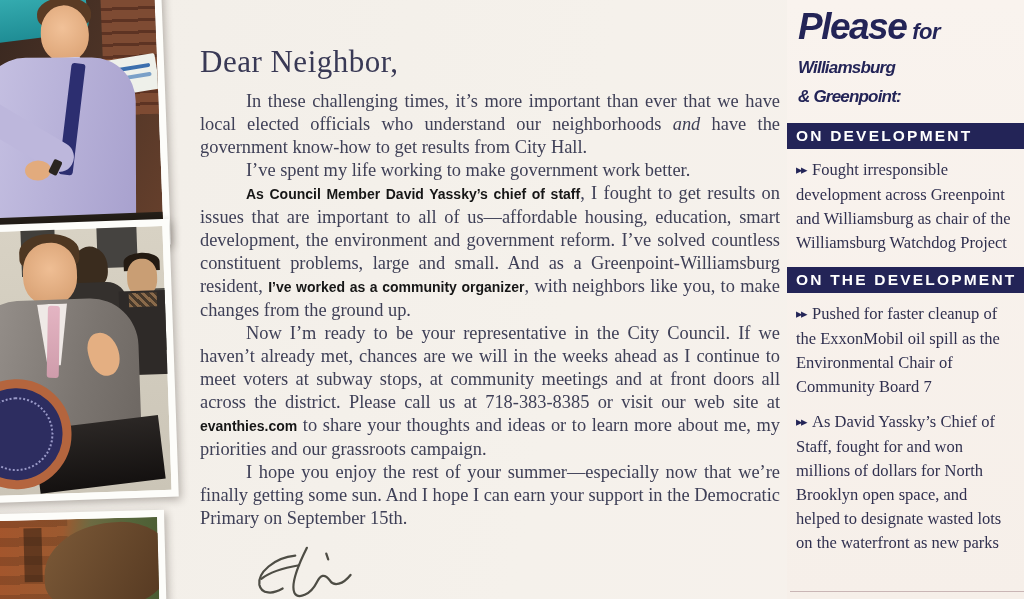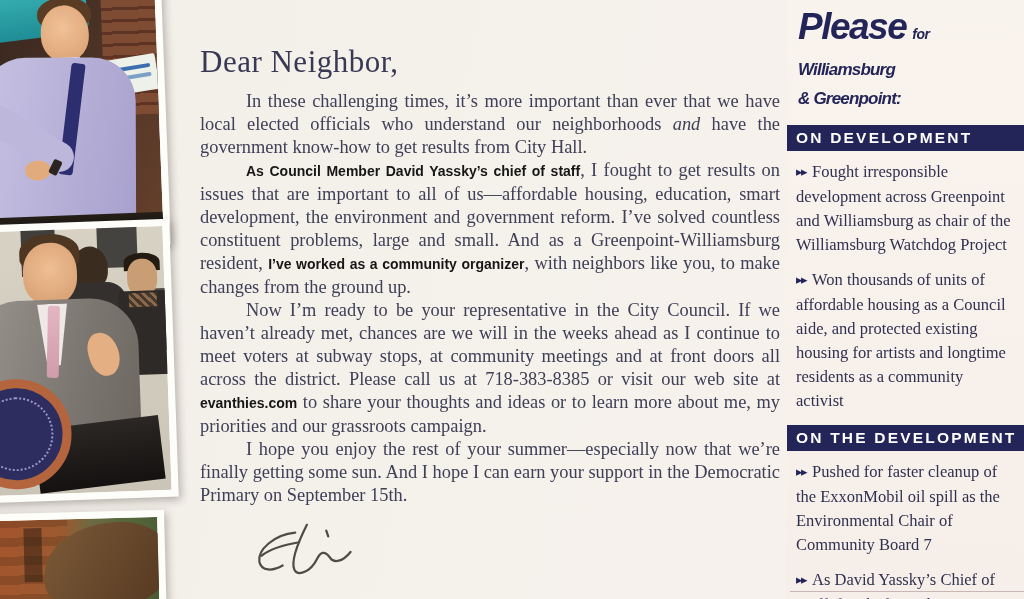--- a/index.html
+++ b/index.html
@@ -94,21 +94,21 @@
            font-size:14px;}
   .em{font-style:italic;}
   .sig{margin:12px 0 0 44px;width:120px;height:66px;}
   .sig svg{display:block;}
 
   
   .sidebar{position:absolute;left:787px;top:0;width:237px;height:599px;
            background:linear-gradient(#f9f3ee,#f6efe9);}
   .sb-title{margin:6px 8px 0 11px;color:#232457;font-style:italic;font-weight:bold;}
   .sb-t1{font-size:37px;line-height:42px;letter-spacing:-1.5px;}
-  .sb-t1 .for{font-size:14px;letter-spacing:-.5px;margin-left:6px;}
+  .sb-t1 .for{font-size:22px;letter-spacing:-.5px;margin-left:6px;}
   .sb-t2{font-size:17px;line-height:29px;letter-spacing:-.8px;}
   .sb-bar{margin-top:12px;background:#232457;color:#fff;font-weight:bold;
            font-size:15.5px;line-height:16px;letter-spacing:2.2px;
            padding:5px 2px 5px 9px;white-space:nowrap;}
   .sb-list{padding:9px 10px 0 9px;}
   .sb-item{margin:0 0 11px 0;font-family:"Liberation Serif",serif;font-size:16.5px;
            line-height:24px;color:#30304f;}
   .glyph{color:#232457;font-size:13px;letter-spacing:-1.5px;margin-right:6px;
            position:relative;top:-1px;font-family:"DejaVu Sans",sans-serif;}
   .sb-rule{position:absolute;left:3px;right:0;bottom:7px;border-top:1.5px solid #c9b5b5;}
@@ -169,20 +169,23 @@
     </div>
   </div>
 
   <div class="letter">
     <h1 class="salutation">Dear Neighbor,</h1>
 
     <p>
       <span>In these challenging times, it’s more important than ever that we have local elected officials who understand our neighborhoods </span><span class="em">and</span><span> have the government know-how to get results from City Hall.</span>
     </p>
 
+    <p>
+      <span>I’ve spent my life working to make government work better.</span>
+    </p>
 
     <p>
       <span class="bld">As Council Member David Yassky’s chief of staff</span><span>, I fought to get results on issues that are important to all of us—affordable housing, education, smart development, the environment and government reform. I’ve solved countless constituent problems, large and small. And as a Greenpoint-Williamsburg resident, </span><span class="bld">I’ve worked as a community organizer</span><span>, with neighbors like you, to make changes from the ground up.</span>
     </p>
 
     <p>
       <span>Now I’m ready to be your representative in the City Council. If we haven’t already met, chances are we will in the weeks ahead as I continue to meet voters at subway stops, at community meetings and at front doors all across the district. Please call us at </span><span>718-383-8385</span><span> or visit our web site at </span><span class="bld">evanthies.com</span><span> to share your thoughts and ideas or to learn more about me, my priorities and our grassroots campaign.</span>
     </p>
 
     <p>
@@ -203,23 +206,20 @@
     <div class="sb-title">
       <div class="sb-t1"><span>Please</span><span class="for">for</span></div>
       <div class="sb-t2">Williamsburg</div>
       <div class="sb-t2">&amp; Greenpoint:</div>
     </div>
 
     <div class="sb-bar">ON DEVELOPMENT</div>
     <div class="sb-list">
       <p class="sb-item">
         <span class="glyph">▸▸</span><span>Fought irresponsible development across Greenpoint and Williamsburg as chair of the Williamsburg Watchdog Project</span>
-      </p>
-      <p class="sb-item">
-        <span class="glyph">▸▸</span><span>Won thousands of units of affordable housing as a Council aide, and protected existing housing for artists and longtime residents as a community activist</span>
       </p>
     </div>
 
     <div class="sb-bar">ON THE DEVELOPMENT</div>
     <div class="sb-list">
       <p class="sb-item">
         <span class="glyph">▸▸</span><span>Pushed for faster cleanup of the ExxonMobil oil spill as the Environmental Chair of Community Board 7</span>
       </p>
       <p class="sb-item">
         <span class="glyph">▸▸</span><span>As David Yassky’s Chief of Staff, fought for and won millions of dollars for North Brooklyn open space, and helped to designate wasted lots on the waterfront as new parks</span>

